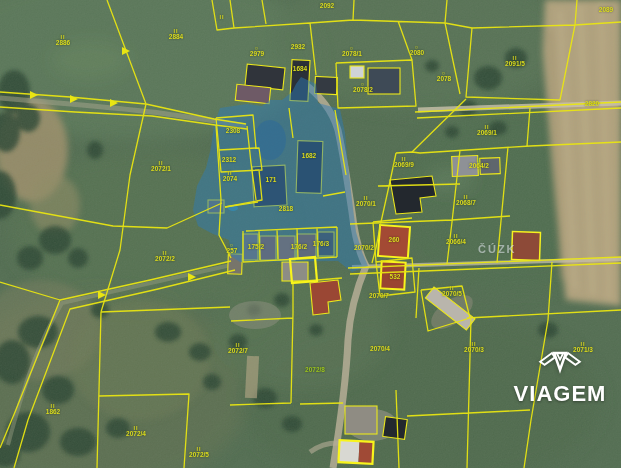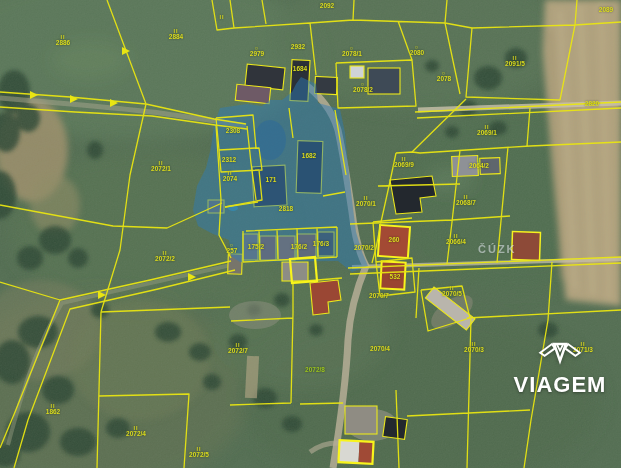--- a/index.html
+++ b/index.html
@@ -15,21 +15,21 @@
     text-align:center;white-space:nowrap;text-shadow:0 0 2px rgba(20,30,15,.65);
   }
   .plabel .psym{display:block;font-size:5.5px;letter-spacing:1px;line-height:4px;margin-bottom:1px;}
   .plabel .pnum{display:block;}
   .cuzk{
     position:absolute;left:478px;top:243px;
     color:rgba(235,240,245,.55);font:bold 11px "Liberation Sans",sans-serif;
     letter-spacing:2px;text-shadow:0 0 2px rgba(0,0,0,.15);
   }
   .brand{
-    position:absolute;left:512px;top:338px;width:96px;text-align:center;
+    position:absolute;left:512px;top:347px;width:96px;text-align:center;
     color:#fff;
   }
   .brand svg{display:block;margin:0 auto 2px auto;filter:drop-shadow(0 1px 2px rgba(0,0,0,.35));}
   .brand-text{
     font:bold 22px/1 "Liberation Sans",sans-serif;letter-spacing:1px;
     text-shadow:0 1px 3px rgba(0,0,0,.4);
   }
 </style>
 </head>
 <body>

